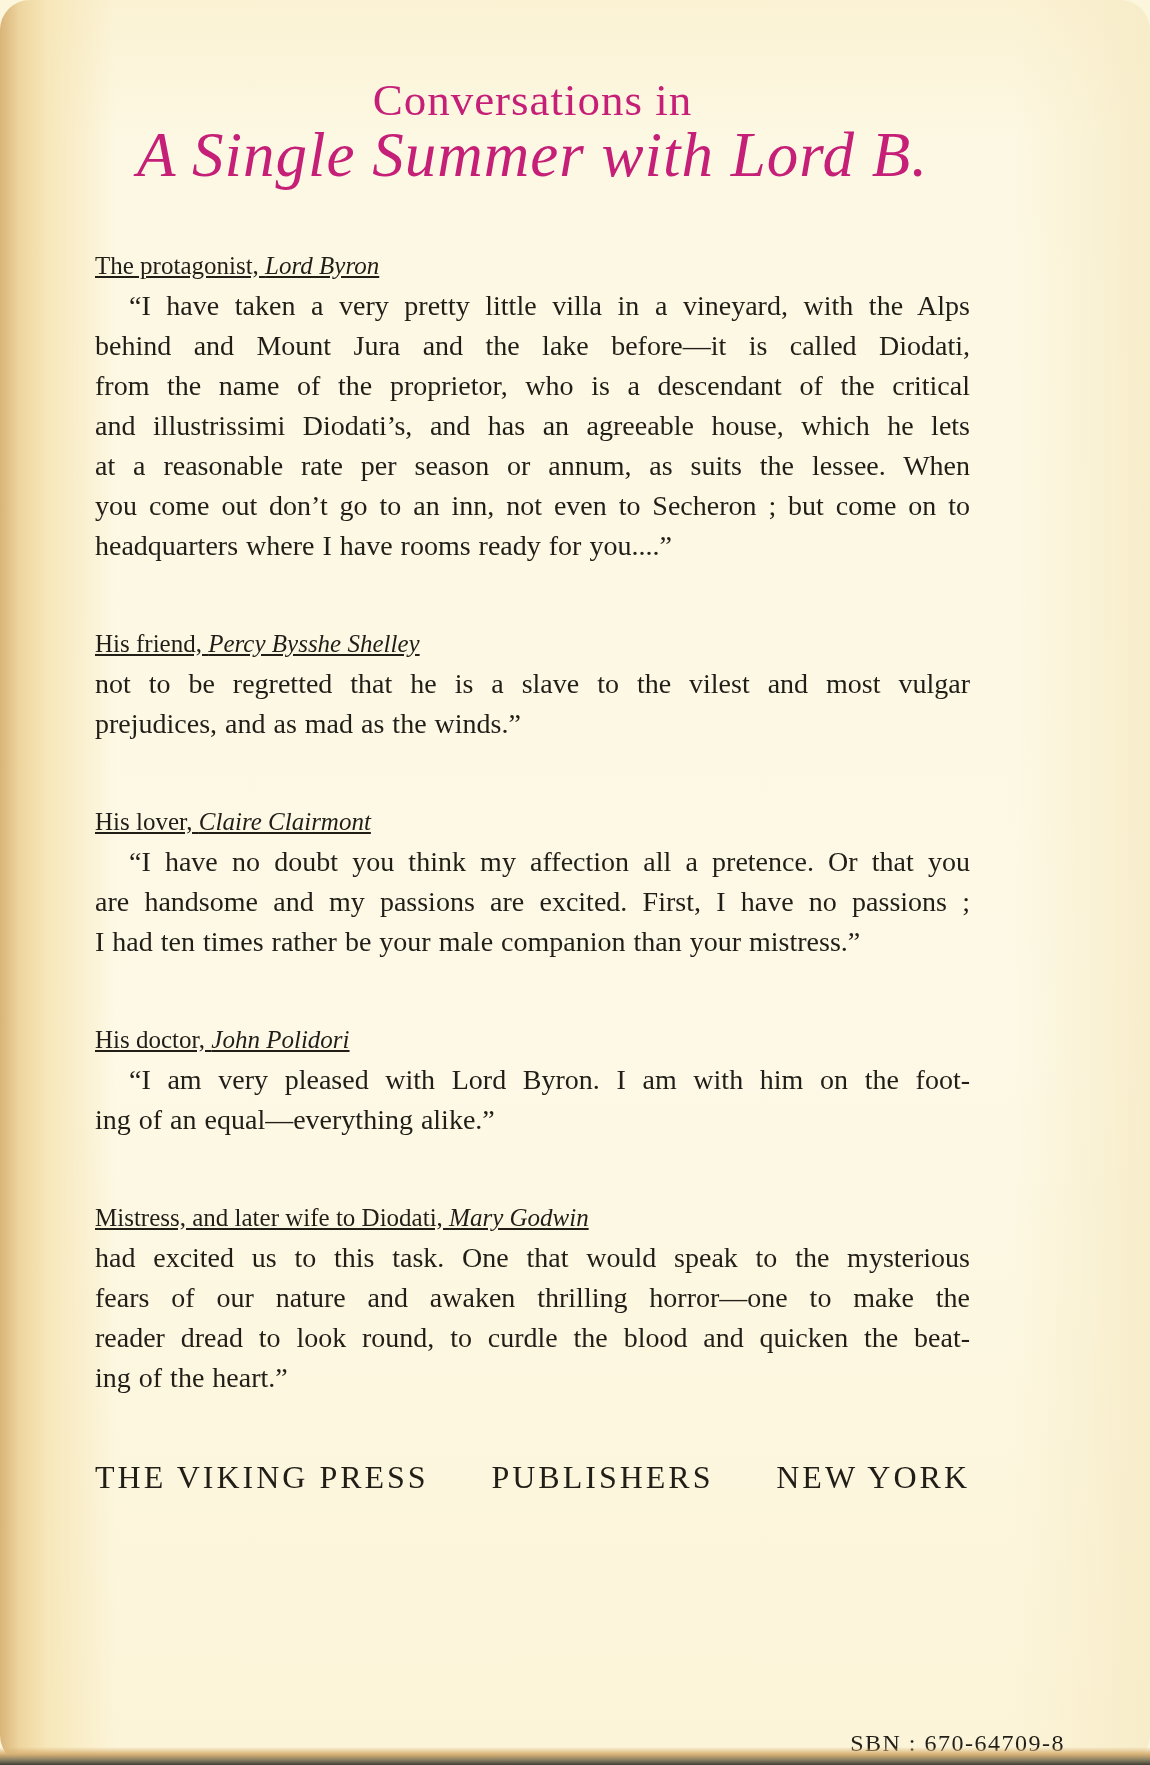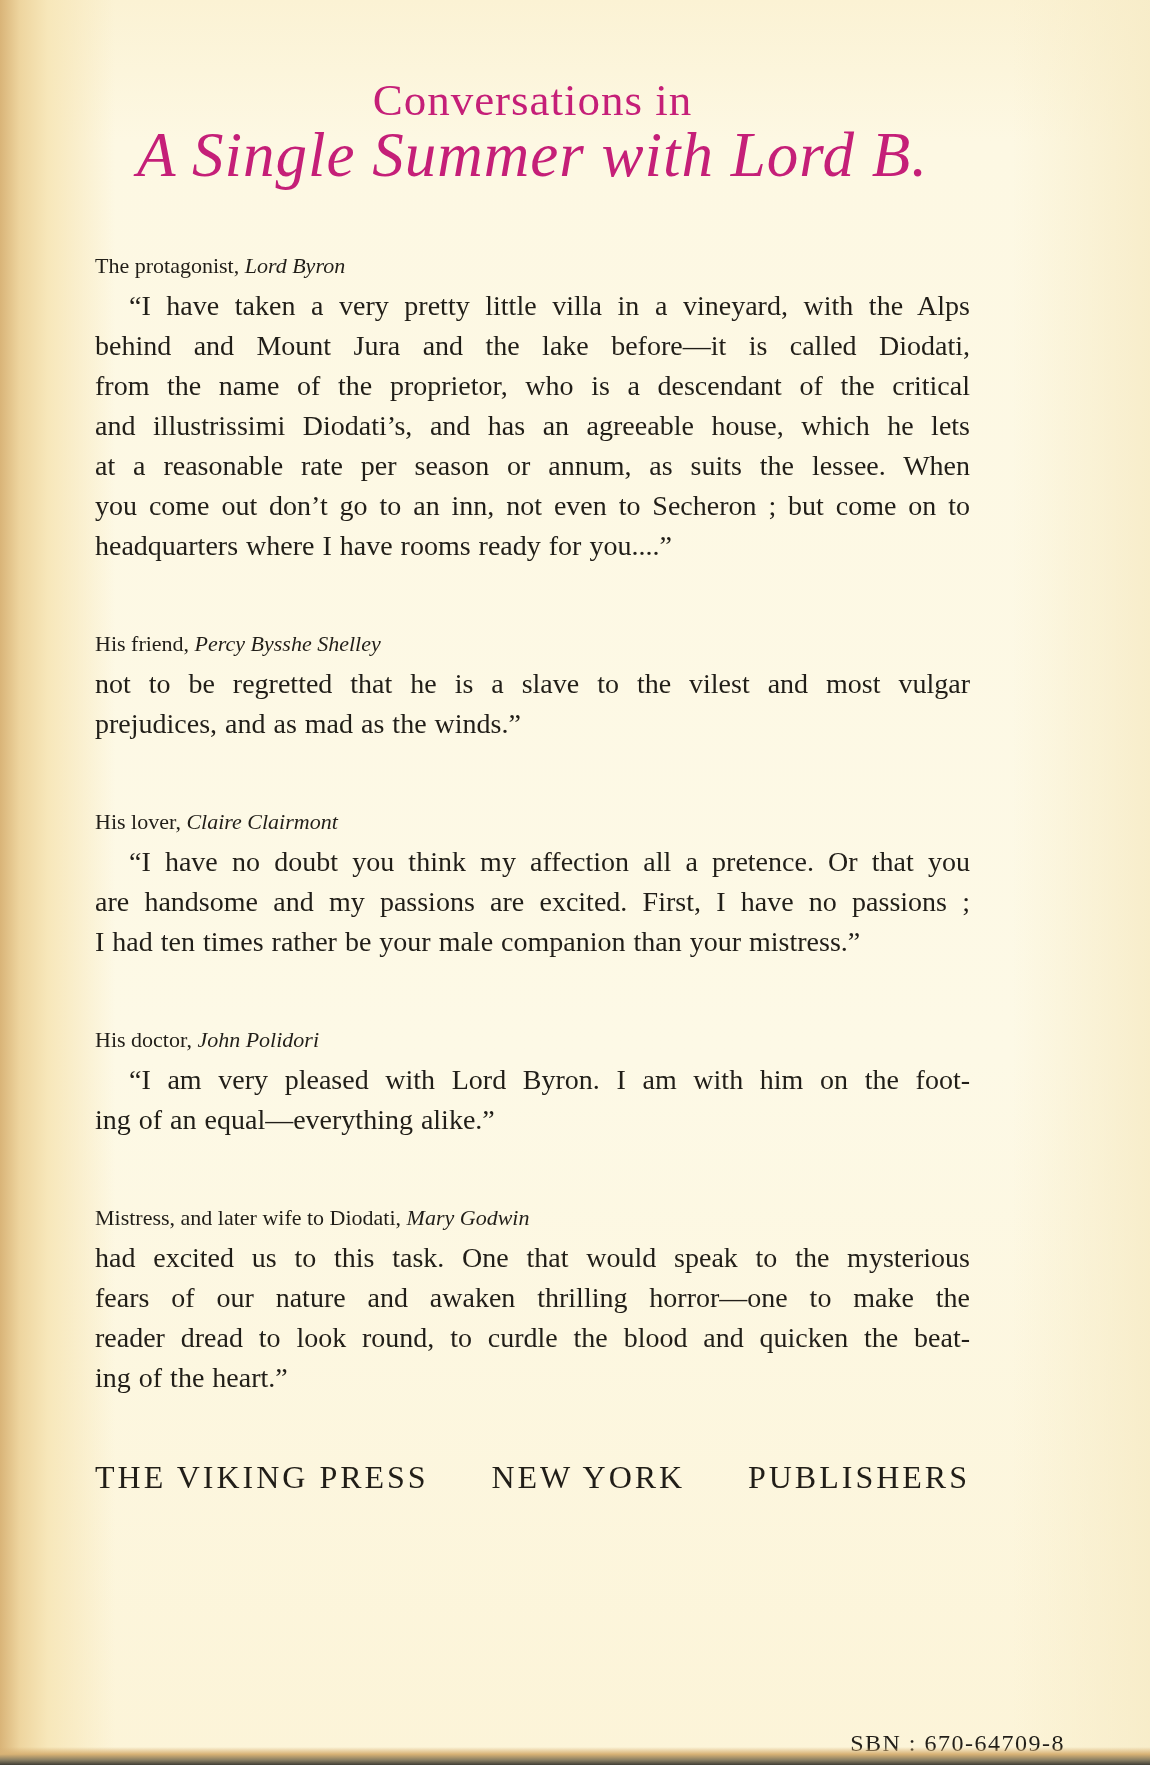--- a/index.html
+++ b/index.html
@@ -10,39 +10,40 @@
     overflow: hidden;
   }
   .page {
     position: relative;
     width: 1150px; height: 1765px;
     color: #211e18;
     background:
       linear-gradient(90deg, #d9b478 0px, #eed59f 20px, #f7e7ba 48px, rgba(253,248,227,0) 115px),
       linear-gradient(90deg, rgba(250,240,210,0) 88%, rgba(247,236,200,.9) 100%),
       linear-gradient(180deg, #fbf2d4 0%, #fdf8e3 8%, #fdf9e6 60%, #fcf4d8 100%);
+    border-radius: 30px;
   }
   .edge-bottom {
     position: absolute; left: 0; right: 0; bottom: 0; height: 18px;
     background: linear-gradient(180deg, rgba(211,173,114,0) 0%, #d8b275 40%, #8a7f63 72%, #403e36 100%);
   }
   .content {
     position: absolute; left: 95px; top: 0; width: 875px;
   }
   .title { text-align: center; margin-top: 74px; }
   .title .t1 {
     font-size: 45px; line-height: 52px; letter-spacing: 1px;
   }
   .title .t2 {
     font-style: italic; font-size: 63px; line-height: 58px; letter-spacing: 1px;
   }
   .sections { margin-top: 62px; }
   .section { margin-bottom: 58px; }
   .speaker {
-    font-size: 22px; line-height: 40px; white-space: nowrap;
+    font-size: 25px; line-height: 40px; white-space: nowrap; text-decoration: underline;
   }
   .speaker .name { font-style: italic; }
   .qline {
     font-size: 28px; line-height: 40px;
     text-align: justify; text-align-last: justify;
     word-spacing: 1px;
   }
   .qline.first { padding-left: 34px; }
   .qline.last { text-align-last: left; }
   .publisher-row {
@@ -98,21 +99,21 @@
           <div class="speaker"><span>Mistress, and later wife to Diodati, </span><span class="name">Mary Godwin</span></div>
           <div class="qline">had excited us to this task. One that would speak to the mysterious</div>
           <div class="qline">fears of our nature and awaken thrilling horror—one to make the</div>
           <div class="qline">reader dread to look round, to curdle the blood and quicken the beat-</div>
           <div class="qline last">ing of the heart.”</div>
         </div>
       </div>
 
     <div class="publisher-row">
       <span>THE VIKING PRESS</span>
+      <span>PUBLISHERS</span>
       <span>NEW YORK</span>
-      <span>PUBLISHERS</span>
     </div>
 
   </div>
 
   <div class="sbn">SBN : 670-64709-8</div>
   <div class="edge-bottom"></div>
 </div>
 
 </body></html>

